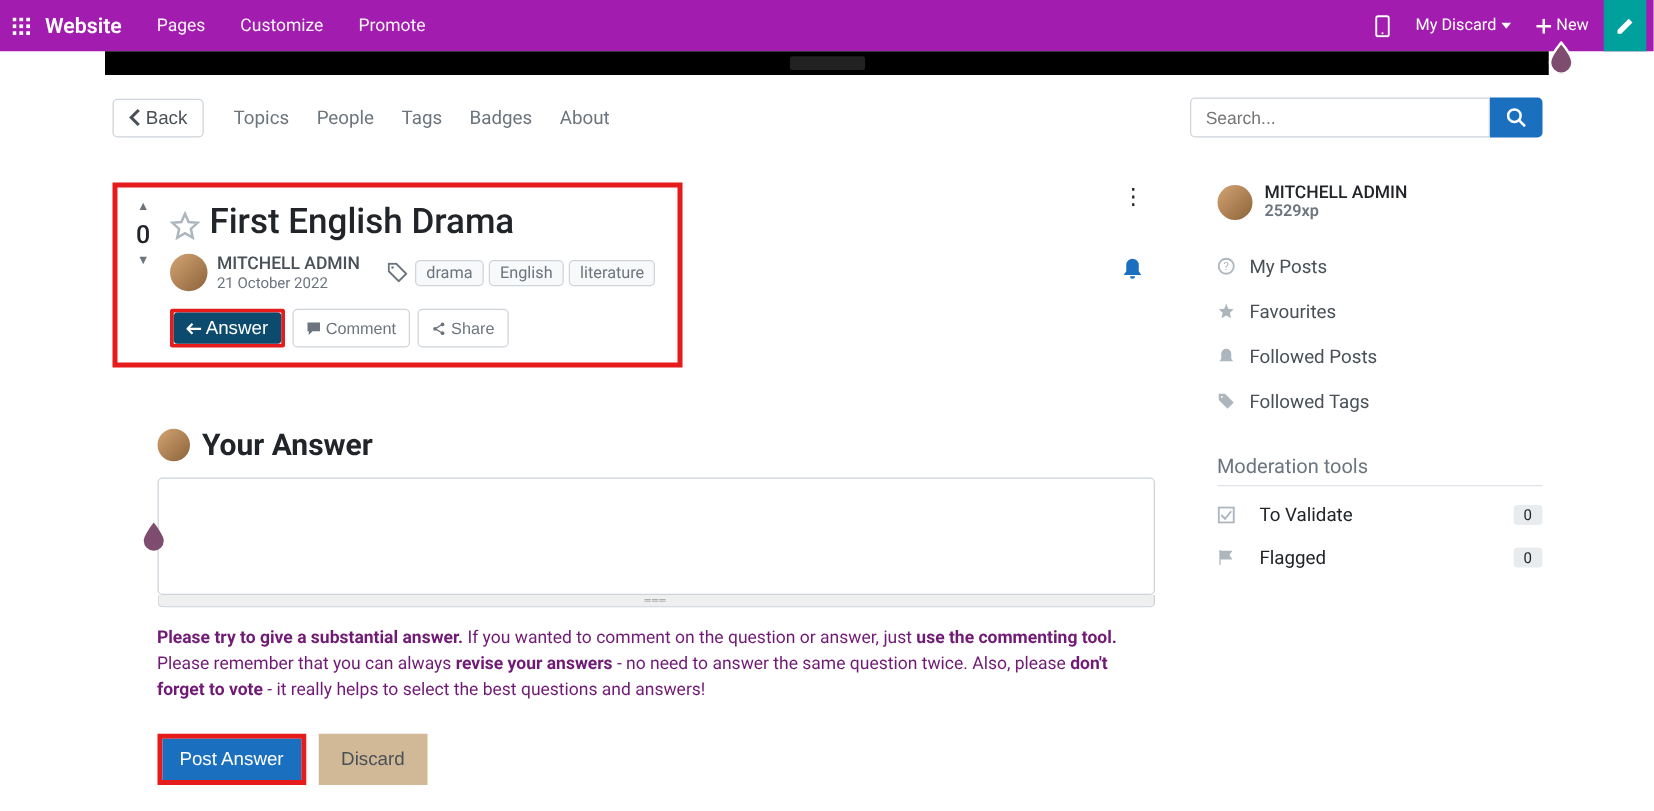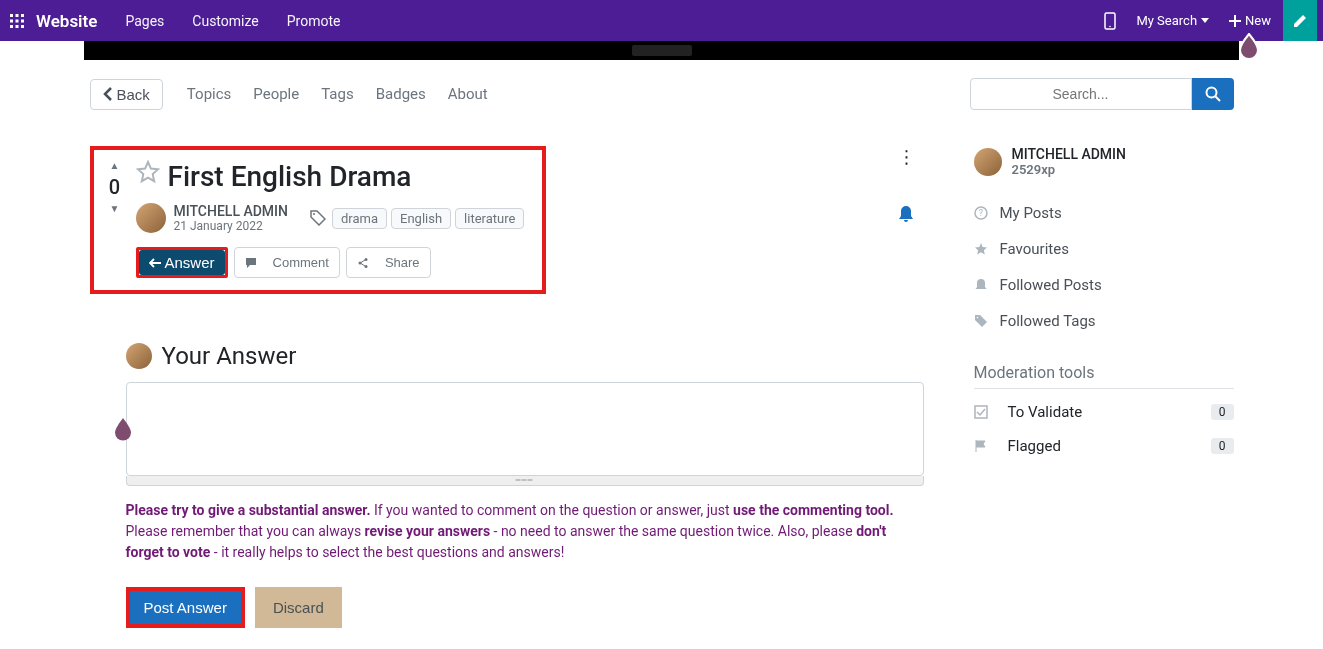--- a/index.html
+++ b/index.html
@@ -1,62 +1,62 @@
 <!DOCTYPE html>
 <html><head>
 <meta charset="utf-8">
 <style>
 * { box-sizing: border-box; margin: 0; padding: 0; }
 body { font-family: -apple-system, BlinkMacSystemFont, "Segoe UI", Roboto, sans-serif; font-size: 14px; color: #212529; background: #fff; }
-.topbar { background: #4c1d95; color: #fff; display: flex; align-items: center; height: 41px; padding: 0 6px; }
+.topbar { background: #a21caf; color: #fff; display: flex; align-items: center; height: 41px; padding: 0 6px; }
 .topbar .apps-icon { width: 18px; height: 18px; display: inline-flex; align-items: center; justify-content: center; margin-right: 12px; padding-left:4px;}
 .topbar .brand { font-weight: 600; font-size: 17px; margin-right: 28px; }
 .topbar .menu-item { margin-right: 28px; color: rgba(255,255,255,0.95); cursor: pointer; font-size: 14px; }
 .topbar .spacer { flex: 1; }
 .topbar .right-item { margin-left: 16px; display: flex; align-items: center; cursor: pointer; font-size: 13px; }
 .topbar .right-item svg { margin-right: 4px; }
 .edit-box { background: #00a09d; width: 34px; height: 41px; display: flex; align-items: center; justify-content: center; margin-left: 12px; }
 .blackbar { background: #000; height: 19px; position: relative; margin: 0 84px; }
 .blackbar::after { content:""; position:absolute; left:50%; top:4px; width:60px; height:11px; background:#222; border-radius:2px; transform:translateX(-50%);}
 .droplet-top { position: absolute; right: 63px; top: 33px; }
 .container { max-width: 1160px; margin: 0 auto; padding: 0 8px; position: relative; }
 .subnav { display: flex; align-items: center; padding: 18px 0 0 0; }
 .back-btn { border: 1px solid #ced4da; border-radius: 4px; padding: 6px 12px; font-size: 15px; color: #495057; background: #fff; cursor: pointer; display: flex; align-items: center; margin-right: 24px; }
 .subnav .navlink { color: #6c757d; margin-right: 22px; cursor: pointer; font-size: 15px; }
 .search-wrap { margin-left: auto; display: flex; }
-.search-input { border: 1px solid #ced4da; border-radius: 4px 0 0 4px; padding: 7px 12px; width: 222px; font-size: 14px; text-align: center; }
+.search-input { border: 1px solid #ced4da; border-radius: 4px 0 0 4px; padding: 7px 12px; width: 240px; font-size: 14px; }
 .search-btn { background: #1a6fbf; border: none; border-radius: 0 4px 4px 0; width: 42px; display: flex; align-items: center; justify-content: center; cursor: pointer; }
 .main-area { display: flex; margin-top: 36px; align-items: flex-start; }
 .left-col { flex: 1; min-width: 0; }
 .right-col { width: 260px; margin-left: 50px; }
 .question-box { border: 4px solid #e61b1b; padding: 10px 10px 12px 6px; position: relative; width: 456px; }
 .vote-col { width: 30px; text-align: center; float: left; }
 .vote-col .arrow { color: #6c757d; cursor: pointer; font-size: 10px; }
 .vote-col .score { font-size: 20px; font-weight: 500; margin: 4px 0; }
 .q-content { margin-left: 36px; }
-.q-title-row { display: flex; align-items: flex-start; }
+.q-title-row { display: flex; align-items: flex-end; }
 .q-title-row .star { color: #adb5bd; margin-right: 8px; cursor: pointer; }
 .q-title { font-size: 28px; font-weight: 500; color: #212529; }
 .q-meta { display: flex; align-items: center; margin-top: 10px; }
 .avatar { width: 30px; height: 30px; border-radius: 50%; background: linear-gradient(135deg,#d4a574,#8b6239); margin-right: 8px; flex-shrink:0;}
 .author-name { font-weight: 500; color: #495057; font-size: 14px; }
 .author-date { color: #6c757d; font-size: 12px; }
 .tag-icon { color: #6c757d; margin-left: 22px; margin-right: 6px; }
 .tag { display: inline-block; border: 1px solid #ced4da; border-radius: 4px; padding: 2px 8px; font-size: 13px; color: #6c757d; margin-right: 4px; background:#f8f9fa;}
 .q-body { margin-top: 14px; font-size: 15px; }
 .q-actions { margin-top: 14px; display: flex; gap: 6px; }
-.action-btn { border: 1px solid #ced4da; border-radius: 4px; padding: 4px 10px; font-size: 13px; color: #6c757d; background: #fff; cursor: pointer; display: flex; align-items: center; gap: 16px; }
+.action-btn { border: 1px solid #ced4da; border-radius: 4px; padding: 4px 10px; font-size: 13px; color: #6c757d; background: #fff; cursor: pointer; display: flex; align-items: center; gap: 4px; }
 .answer-btn-wrap { border: 3px solid #e61b1b; border-radius: 2px; display:inline-block;}
 .answer-btn { background: #0c4a6e; color: #fff; border: none; padding: 4px 10px; font-size: 15px; border-radius: 3px; cursor: pointer; display: flex; align-items: center; gap: 4px; }
 .side-icons { position: absolute; right: 8px; top: 0; }
 .side-icons .dot3 { color: #212529; cursor: pointer; margin-bottom: 38px; display:block; font-size:18px;}
 .side-icons .bell { color: #1a6fbf; cursor: pointer; display:block;}
 .your-answer-h { display: flex; align-items: center; margin-top: 48px; margin-left: 36px; }
 .your-answer-h .avatar-sm { width: 26px; height: 26px; border-radius: 50%; background: linear-gradient(135deg,#d4a574,#8b6239); margin-right: 10px;}
-.your-answer-h h2 { font-size: 24px; font-weight: 400; }
+.your-answer-h h2 { font-size: 24px; font-weight: 700; }
 .editor-box { border: 1px solid #ced4da; border-radius: 4px; height: 94px; margin: 12px 0 0 36px; position: relative; background:#fff;}
 .editor-resize { background: #efefef; height: 10px; margin: 0 0 0 36px; border: 1px solid #ced4da; border-top:none; border-radius: 0 0 4px 4px; text-align:center; font-size:7px; color:#999; letter-spacing:1px;}
 .droplet-edit { position: absolute; left: -14px; top: 34px; }
 .hint-text { margin: 14px 0 0 36px; font-size: 14px; color: #701a75; line-height: 1.5; }
 .bottom-actions { margin: 24px 0 0 36px; display: flex; gap: 10px; }
 .post-btn-wrap { border: 4px solid #e61b1b; display:inline-block;}
 .post-btn { background: #1a6fbf; color: #fff; border: none; padding: 8px 14px; font-size: 15px; cursor: pointer; }
 .discard-btn { background: #d1b896; border: none; padding: 8px 18px; font-size: 15px; cursor: pointer; color: #495057; }
 .profile-row { display: flex; align-items: center; margin-bottom: 18px; }
 .profile-row .avatar2 { width: 28px; height: 28px; border-radius: 50%; background: linear-gradient(135deg,#d4a574,#8b6239); margin-right: 10px;}
@@ -93,21 +93,21 @@
   <span class="menu-item">Customize</span>
   <span class="menu-item">Promote</span>
   <span class="spacer"></span>
   <span class="right-item">
     <svg width="12" height="18" viewBox="0 0 12 18">
         <rect x="1" y="1" width="10" height="16" rx="1.5" fill="none" stroke="#fff" stroke-width="1.5"></rect>
         <circle cx="6" cy="14.5" r="0.8" fill="#fff"></circle>
       </svg>
   </span>
   <span class="right-item">
-    <span>My Search</span>
+    <span>My Discard</span>
     <svg width="8" height="5" viewBox="0 0 8 5" style="margin-left:4px">
         <path d="M0 0 L4 5 L8 0 Z" fill="#fff"></path>
       </svg>
   </span>
   <span class="right-item">
     <svg width="12" height="12" viewBox="0 0 12 12">
         <path d="M5 0h2v5h5v2H7v5H5V7H0V5h5z" fill="#fff"></path>
       </svg>
     <span>New</span>
   </span>
@@ -173,21 +173,21 @@
               <svg width="24" height="24" viewBox="0 0 24 24">
                   <path d="M12 2 L14.9 8.6 L22 9.3 L16.7 14.1 L18.2 21.2 L12 17.6 L5.8 21.2 L7.3 14.1 L2 9.3 L9.1 8.6 Z" fill="none" stroke="#adb5bd" stroke-width="2"></path>
                 </svg>
             </span>
             <h1 class="q-title">First English Drama</h1>
           </div>
           <div class="q-meta">
             <div class="avatar"></div>
             <div>
               <div class="author-name">MITCHELL ADMIN</div>
-              <div class="author-date">21 January 2022</div>
+              <div class="author-date">21 October 2022</div>
             </div>
             <span class="tag-icon">
               <svg width="16" height="16" viewBox="0 0 16 16">
                   <path d="M1 1 H7 L15 9 L9 15 L1 7 Z" fill="none" stroke="#6c757d" stroke-width="1.5"></path>
                   <circle cx="4" cy="4" r="1" fill="#6c757d"></circle>
                 </svg>
             </span>
             <span class="tag">drama</span>
             <span class="tag">English</span>
             <span class="tag">literature</span>

